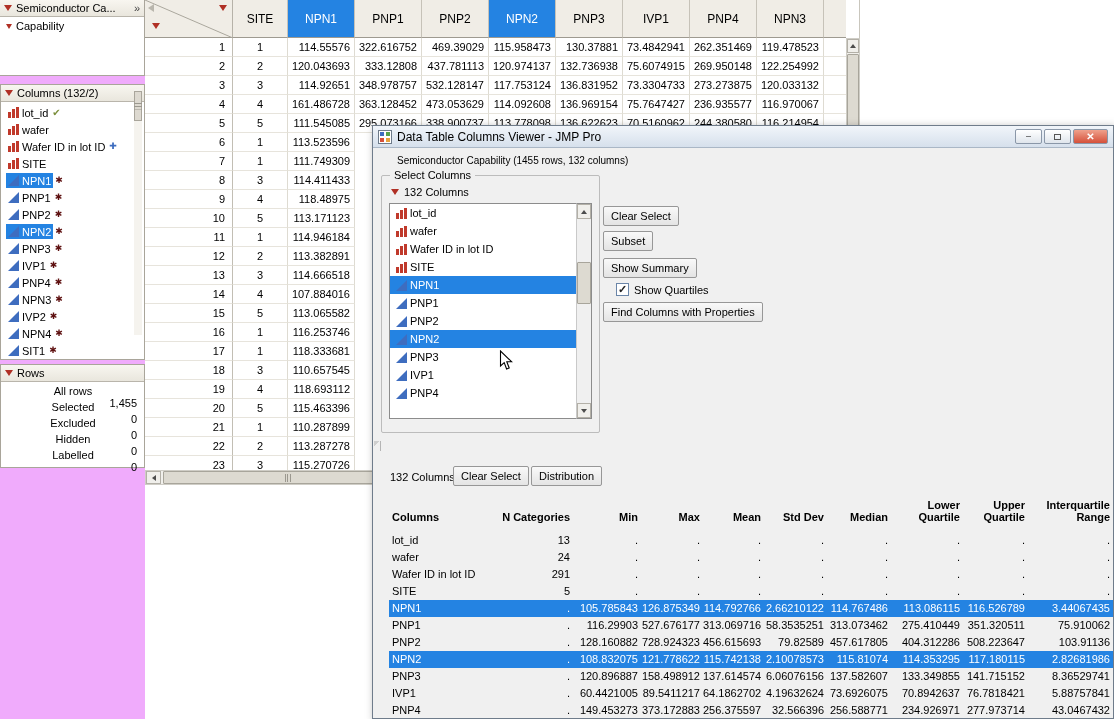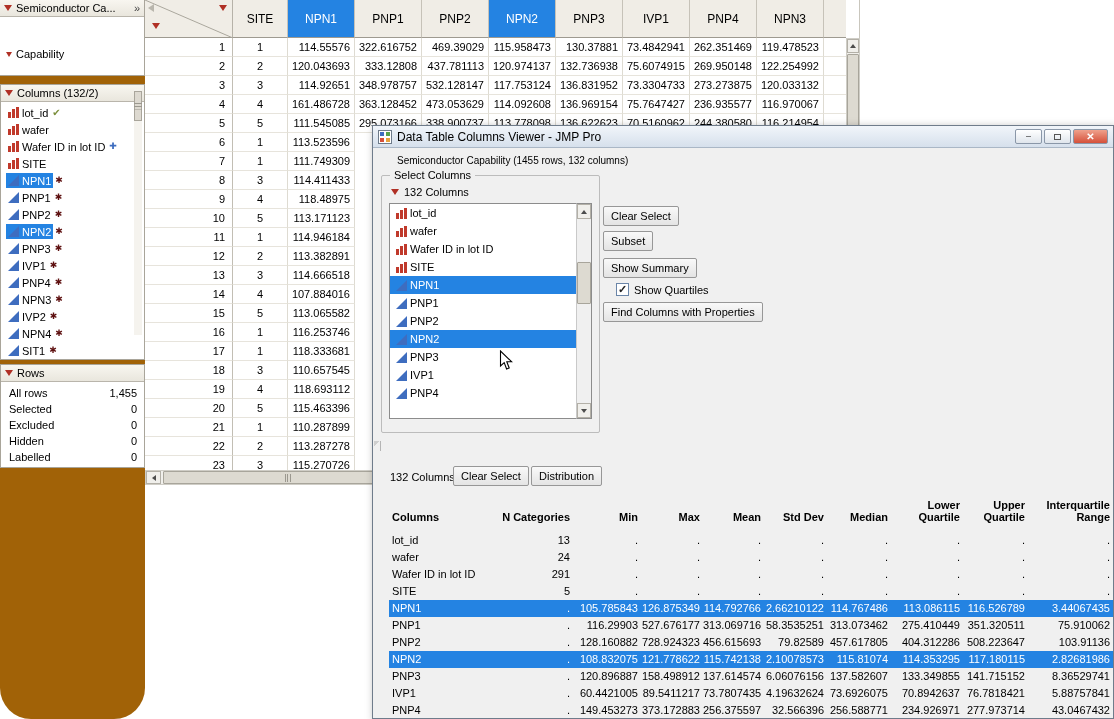--- a/index.html
+++ b/index.html
@@ -15,45 +15,45 @@
 .grip{position:absolute;left:50%;top:50%;transform:translate(-50%,-50%);width:8px;height:7px;
  background:repeating-linear-gradient(#9b988f 0 1px,transparent 1px 3px);}
 .gripv{position:absolute;left:50%;top:50%;transform:translate(-50%,-50%);width:7px;height:8px;
  background:repeating-linear-gradient(90deg,#9b988f 0 1px,transparent 1px 3px);}
 .arr{width:0;height:0;}
 .arr.up{border-left:3px solid transparent;border-right:3px solid transparent;border-bottom:4px solid #4c4c4c;}
 .arr.down{border-left:3px solid transparent;border-right:3px solid transparent;border-top:4px solid #4c4c4c;}
 .arr.left{border-top:3px solid transparent;border-bottom:3px solid transparent;border-right:4px solid #4c4c4c;}
 
 
-#sidebar{position:absolute;left:0;top:0;width:145px;height:719px;background:#a16207;border-radius:31px;}
+#sidebar{position:absolute;left:0;top:0;width:145px;height:719px;background:#f0abfc;}
 .panel{position:absolute;left:0;width:145px;background:#fff;border:1px solid #a9a59a;}
 #table-panel{top:0;height:76px;border-top:none;border-left:none;}
 #columns-panel{top:84px;height:276px;}
 #rows-panel{top:364px;height:104px;}
 .panel-header{height:17px;background:linear-gradient(#f8f6f0,#e9e6dd);border-bottom:1px solid #b9b5ab;display:flex;align-items:center;gap:4px;padding:0 4px;white-space:nowrap;overflow:hidden;}
 .chev{margin-left:auto;color:#444;font-size:11px;}
-.script-item{display:flex;align-items:center;gap:4px;padding:3px 4px 0 6px;margin-top:28px;}
+.script-item{display:flex;align-items:center;gap:4px;padding:3px 4px 0 6px;}
 .hotspot.sm{border-left-width:3px;border-right-width:3px;border-top-width:5px;}
 
 .col-item{height:17px;display:flex;align-items:center;padding:0 2px 0 5px;white-space:nowrap;}
 .ci-wrap{display:inline-flex;align-items:center;gap:3px;padding:0 2px;height:15px;}
 .col-item.selected .ci-wrap{background:#2483e2;}
 .col-item.selected .ci-label{color:#fff;}
 .dtype-icon{width:11px;height:11px;display:inline-block;flex:none;line-height:0;}
 .sfx{margin-left:2px;font-size:9px;line-height:1;}
 .sfx-ast{color:#5e1010;}
 .sfx-chk{color:#7b8f3c;font-size:10px;}
 .sfx-plus{color:#3e6dbf;}
 #col-list{padding-top:2px;}
 #cols-mini-sb{position:absolute;right:2px;top:4px;width:8px;height:246px;background:#f5f3ee;}
 #cols-mini-thumb{position:absolute;left:0;top:2px;width:8px;height:30px;background:#ddd9d0;border:1px solid #a9a59b;}
 
 #rows-stats{padding-top:3px;}
-.rstat{display:flex;height:16px;align-items:center;padding:0 7px 0 8px;}
+.rstat{display:flex;height:16px;align-items:center;padding:0 7px 0 8px;flex-direction:column;}
 .rs-val{margin-left:auto;text-align:center;}
 
 
 #table-region{position:absolute;left:145px;top:0;width:715px;height:719px;background:#fff;border-right:1px solid #c9c6bd;}
 #dt-header{position:absolute;left:0;top:0;width:701px;height:38px;display:flex;overflow:hidden;}
 .hd-cell{flex:none;height:38px;display:flex;align-items:center;justify-content:center;font-size:12px;
  background:#f0ede6;border-right:1px solid #c6c2b8;border-bottom:1px solid #9e9a90;}
 .hd-cell.sel{background:#2483e2;color:#fff;}
 .w-site{width:55px;}
 .w-num{width:67px;}
@@ -804,21 +804,21 @@
           <div class="sc c6">137.582607</div>
           <div class="sc c7">133.349855</div>
           <div class="sc c8">141.715152</div>
           <div class="sc c9">8.36529741</div>
         </div>
         <div class="sum-row sumgrid">
           <div class="sc lab">IVP1</div>
           <div class="sc c1">.</div>
           <div class="sc c2">60.4421005</div>
           <div class="sc c3">89.5411217</div>
-          <div class="sc c4">73.7807435</div>
+          <div class="sc c4">64.1862702</div>
           <div class="sc c5">4.19632624</div>
           <div class="sc c6">73.6926075</div>
           <div class="sc c7">70.8942637</div>
           <div class="sc c8">76.7818421</div>
           <div class="sc c9">5.88757841</div>
         </div>
         <div class="sum-row sumgrid">
           <div class="sc lab">PNP4</div>
           <div class="sc c1">.</div>
           <div class="sc c2">149.453273</div>

